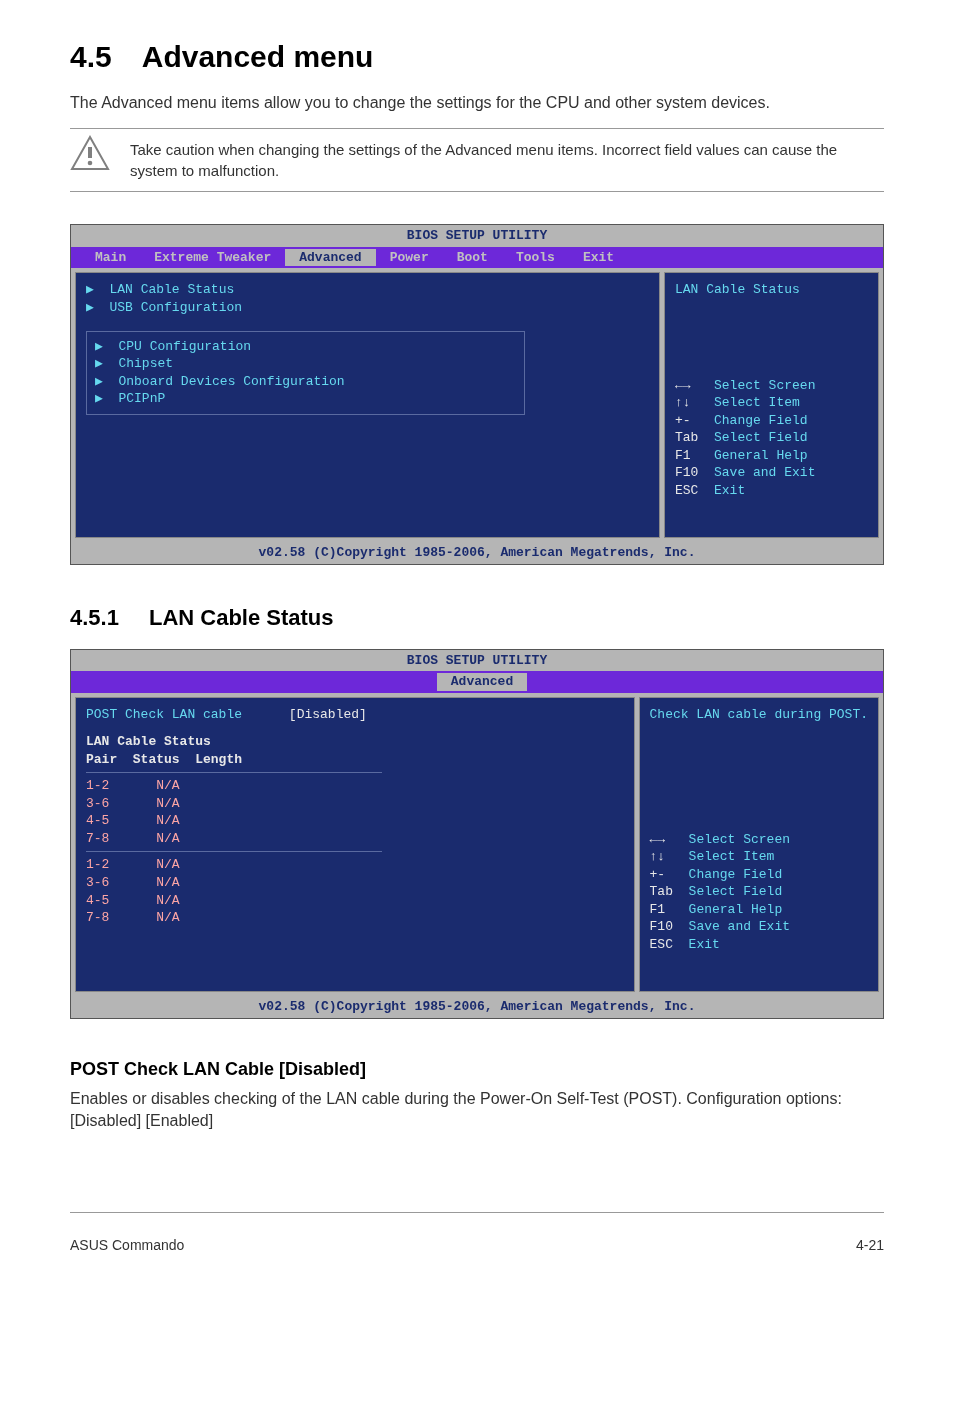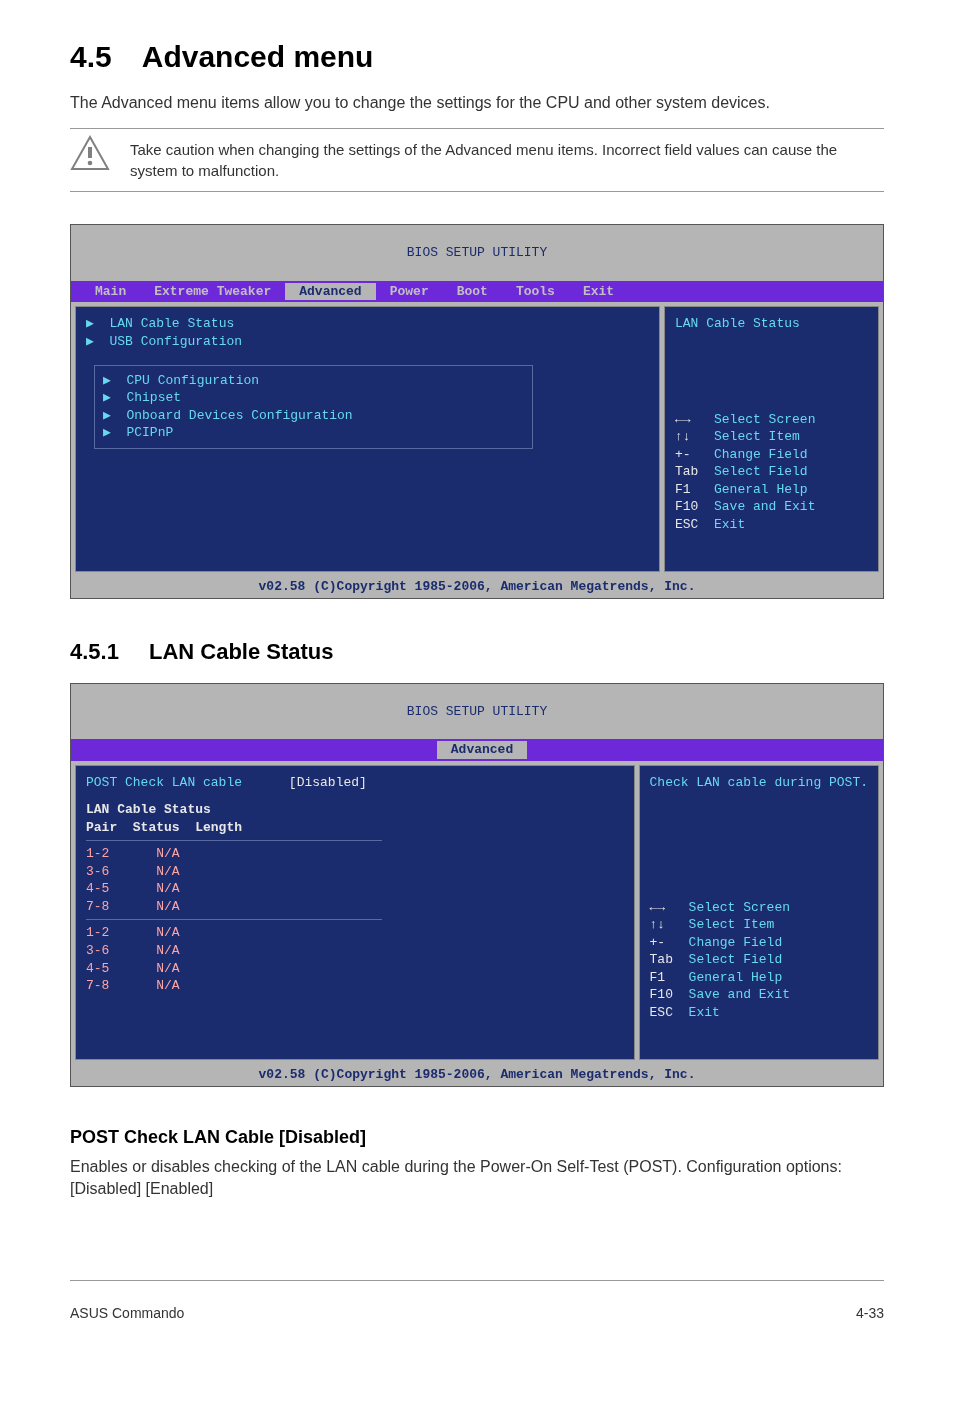--- a/index.html
+++ b/index.html
@@ -47,23 +47,23 @@
     font-family: "Courier New", monospace;
     font-size: 13px;
     background: #b5b5b5;
     border: 1px solid #555;
     margin-bottom: 40px;
     line-height: 1.35;
   }
   .bios-title {
     background: #b5b5b5;
     color: #1a2b6e;
-    font-weight: normal;
+    font-weight: bold;
     text-align: center;
-    padding: 19px 0;
+    padding: 2px 0;
   }
   .bios-tabs {
     background: #6d28d9;
     color: #c0c0c0;
     display: flex;
     padding: 2px 0 2px 10px;
   }
   .bios-tabs span {
     padding: 0 14px;
     font-weight: bold;
@@ -91,21 +91,20 @@
     border: 1px solid #888;
     margin: 4px 4px 4px 0;
   }
   .bios-left .row { white-space: pre; }
   .bios-left .tri { color: #66d9ef; }
   .bios-left .group {
     border: 1px solid #5a6aa0;
     padding: 6px 8px;
     margin-top: 14px;
     width: 78%;
-    margin-left: 8px;
   }
   .bios-right .help-title { white-space: pre; margin-bottom: 60px; }
   .bios-right .legend { white-space: pre; margin-top: 30px; }
   .bios-right .legend .white { color: #e8e8e8; }
   .bios-footer {
     background: #b5b5b5;
     color: #1a2b6e;
     text-align: center;
     font-weight: bold;
     padding: 2px 0;
@@ -241,14 +240,14 @@
     </div>
   </div>
   <div class="bios-footer">v02.58 (C)Copyright 1985-2006, American Megatrends, Inc.</div>
 </div>
 
 <h3 class="field-title">POST Check LAN Cable  [Disabled]</h3>
 <p class="body-text">Enables or disables checking of the LAN cable during the Power-On Self-Test (POST). Configuration options: [Disabled] [Enabled]</p>
 
 <div class="page-footer">
   <span>ASUS Commando</span>
-  <span>4-33</span>
+  <span>4-21</span>
 </div>
 
 </body></html>

